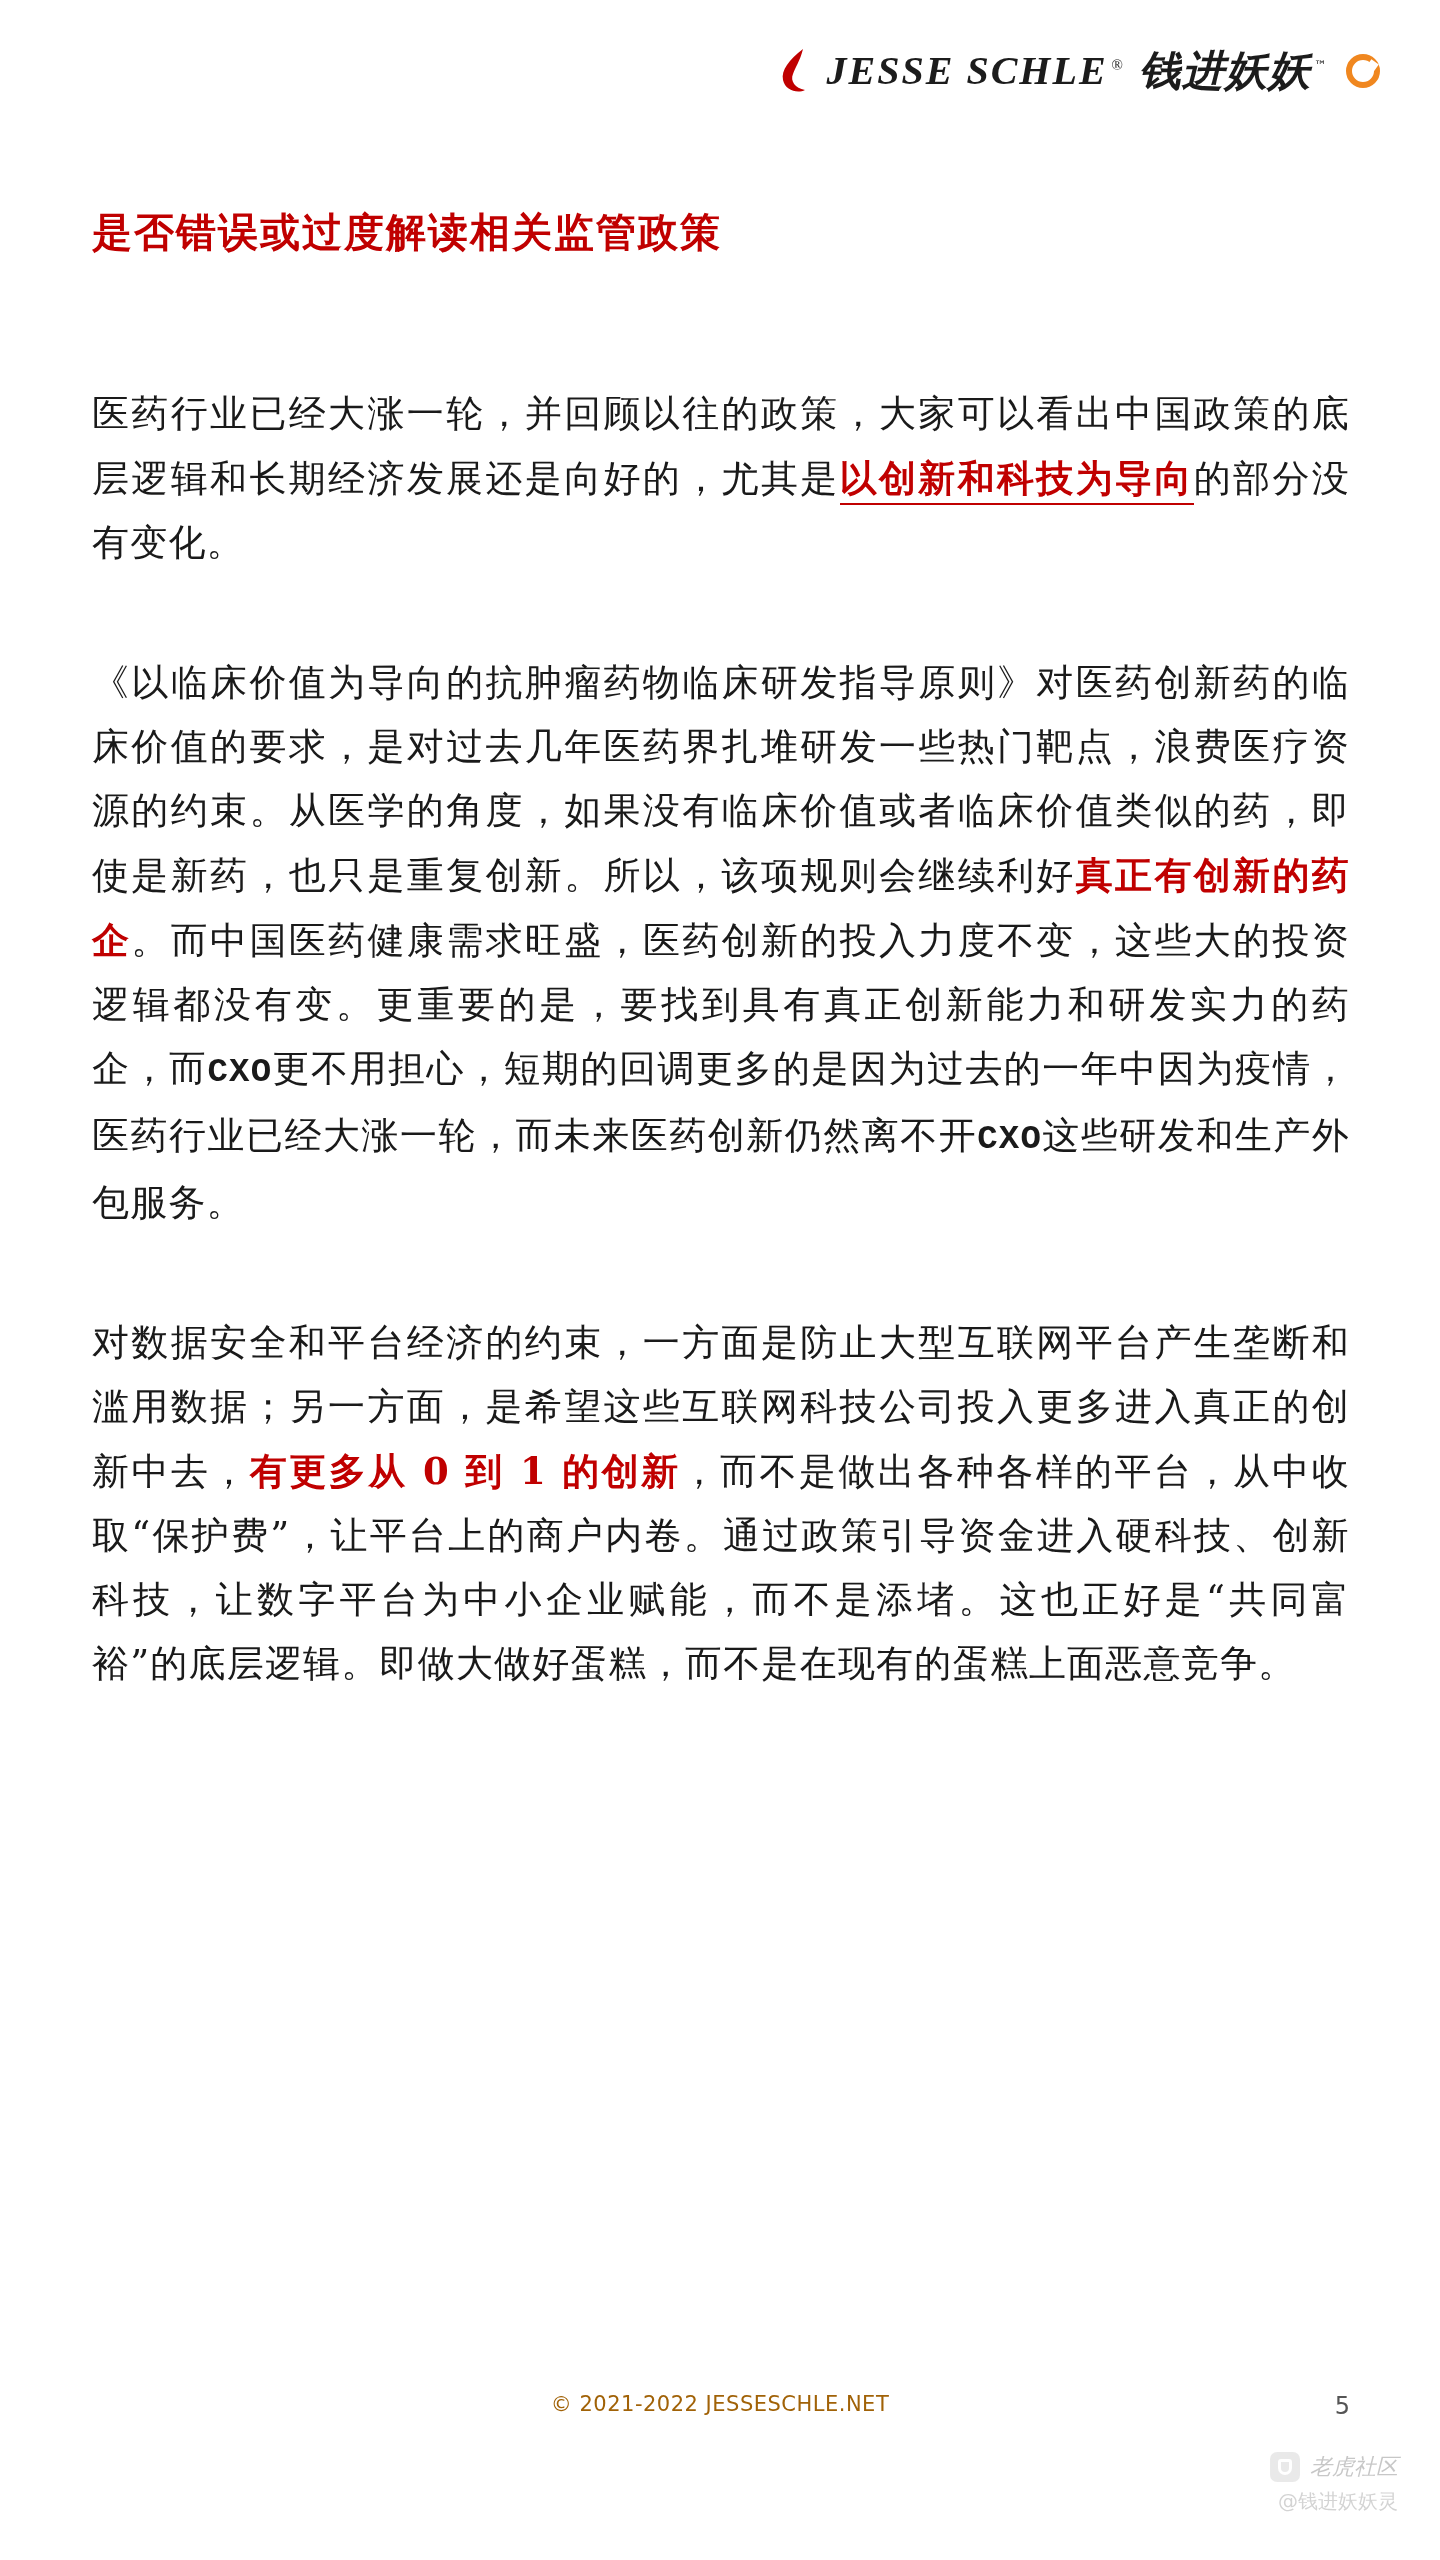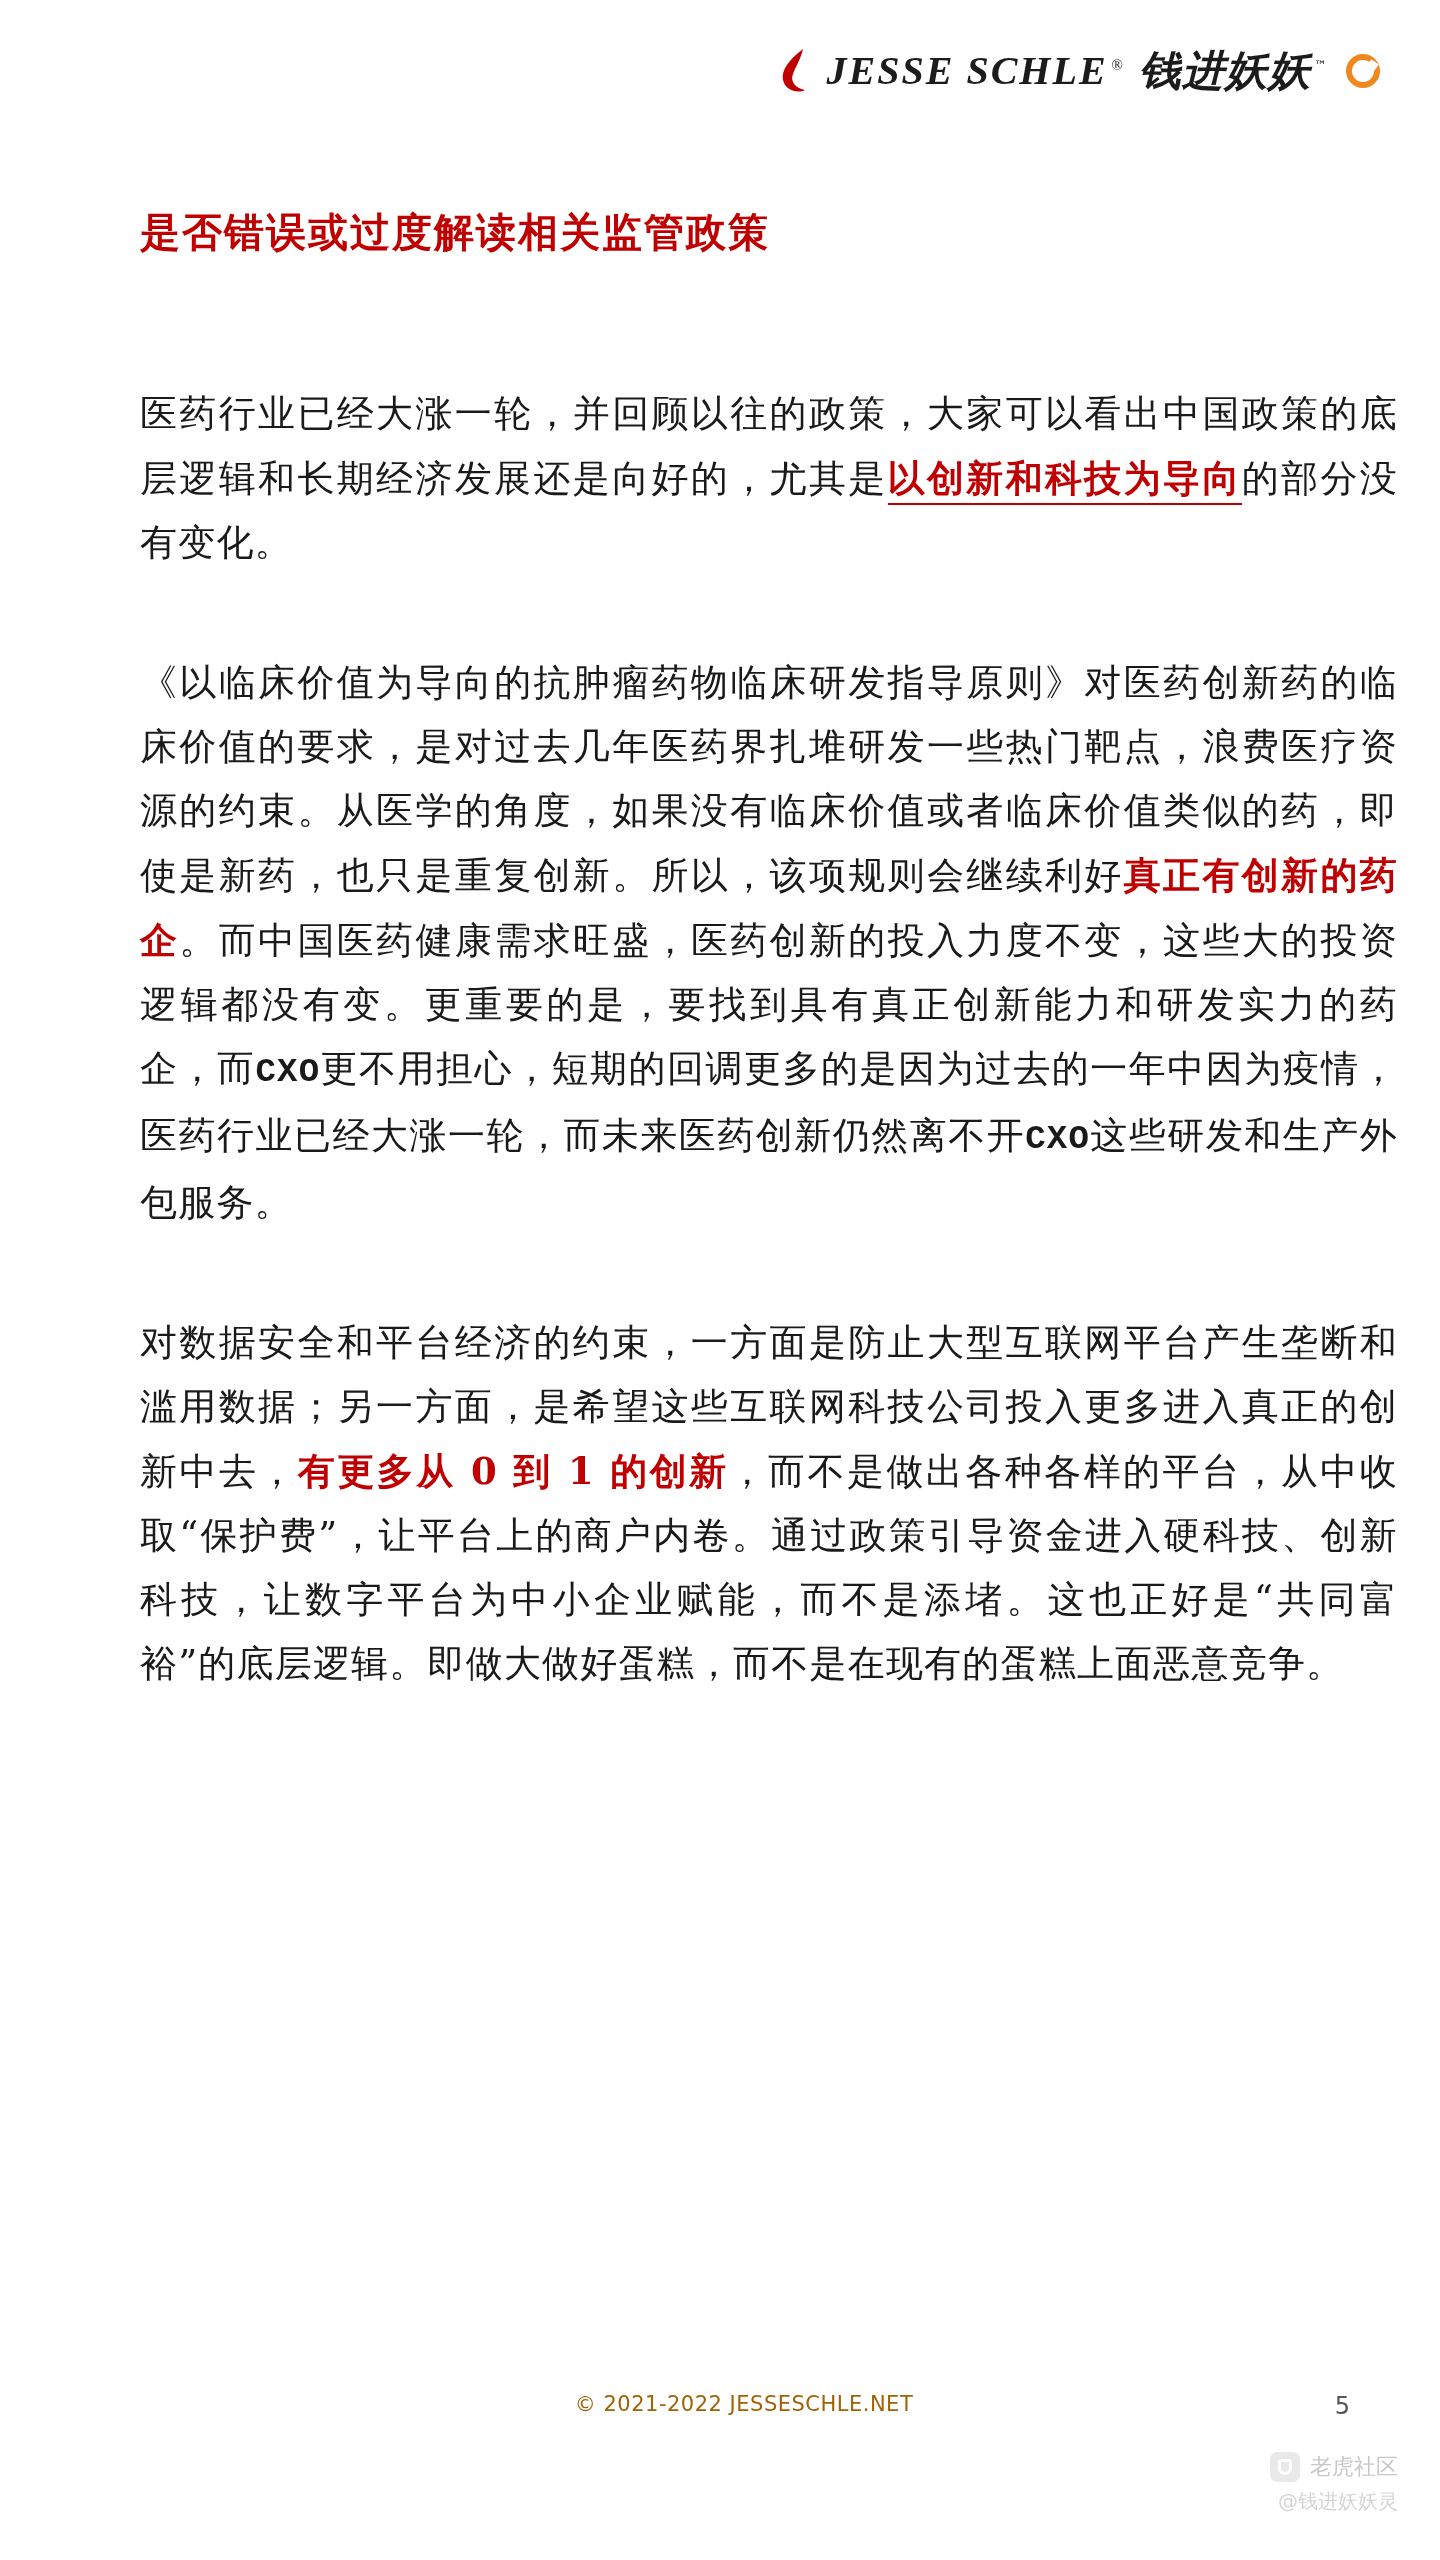--- a/index.html
+++ b/index.html
@@ -12,21 +12,20 @@
     height: 2560px;
     position: relative;
     font-family: "Liberation Serif", "DejaVu Serif", serif;
     overflow: hidden;
   }
 
   .page {
     position: absolute;
     inset: 0;
     background: #ffffff;
-    margin-left: 48px;
   }
 
   
   .header {
     position: absolute;
     top: 48px;
     right: 60px;
     display: flex;
     align-items: center;
     gap: 14px;
@@ -175,20 +174,21 @@
     right: 42px;
     top: 2452px;
     text-align: right;
     opacity: 0.55;
   }
   .wm-row {
     display: flex;
     align-items: center;
     justify-content: flex-end;
     gap: 10px;
+    font-style: italic;
   }
   .wm-logo {
     width: 30px;
     height: 30px;
     border-radius: 7px;
     background: #d8d8d8;
     position: relative;
     flex: none;
   }
   .wm-logo::before {

